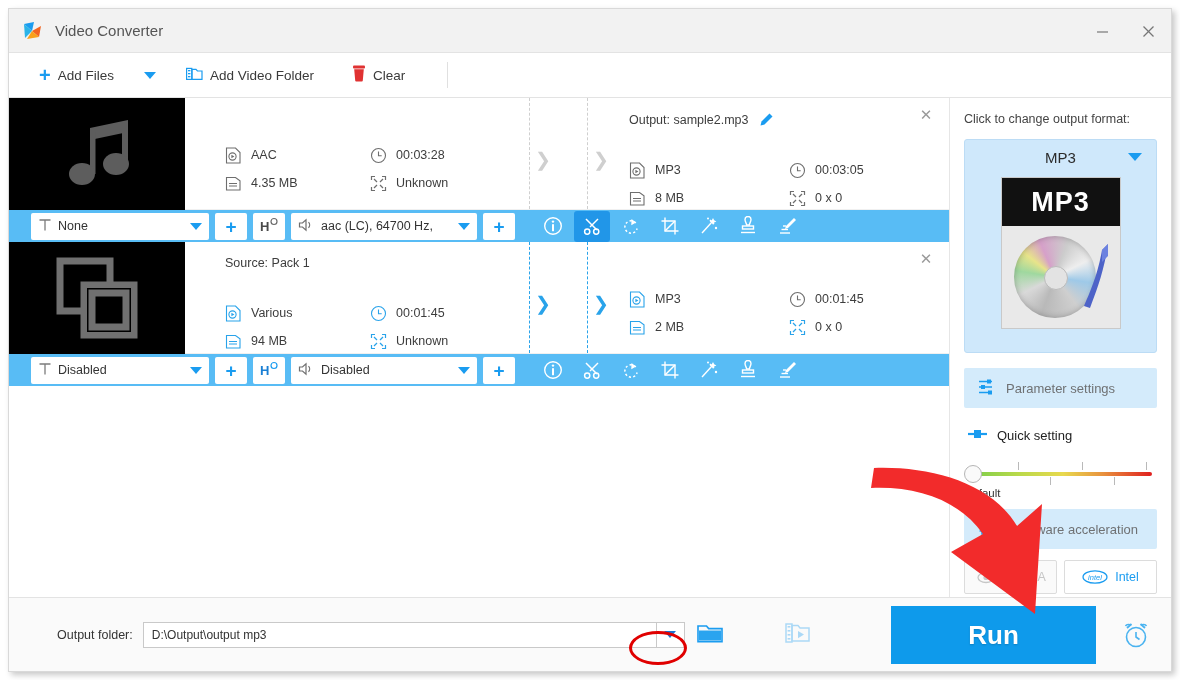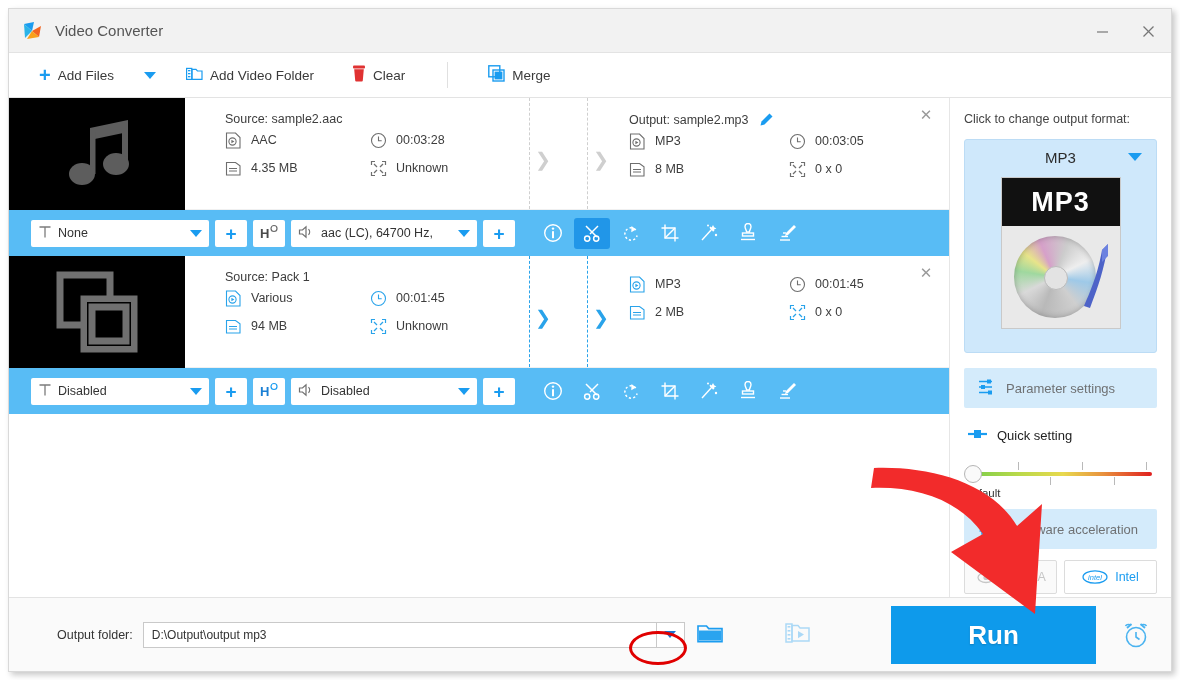--- a/index.html
+++ b/index.html
@@ -52,33 +52,33 @@
   .thumb { width: 180px; height: 112px; background: #000; display: flex; align-items: center; justify-content: center; }
   .info-pane { flex: 1; display: flex; position: relative; }
   .src-block { width: 330px; padding: 14px 0 0 40px; }
   .arrow-col { width: 100px; position: relative; }
   .dash { position: absolute; top: 0; bottom: 0; width: 0; border-left: 1px dashed #cfcfcf; }
   .dash.blue { border-left-color: #29a3ea; }
   .chev { position: absolute; top: 50px; font-size: 19px; color: #cfcfcf; font-family: "DejaVu Sans", sans-serif; }
   .chev.blue { color: #29a3ea; }
   .out-block { flex: 1; padding: 14px 0 0 14px; position: relative; }
   .row-title { font-size: 12.5px; color: #3d3d3d; display: flex; align-items: center; gap: 10px; }
-  .meta-grid { display: flex; margin-top: 0; }
+  .meta-grid { display: flex; margin-top: 29px; }
   .meta-col { width: 160px; }
   .meta-line { display: flex; align-items: center; gap: 9px; height: 28px; font-size: 12.5px; color: #3d3d3d; }
   .mi { width: 17px; height: 17px; flex: none; }
   .close-x {
     position: absolute; right: 14px; top: 8px; font-size: 15px; color: #9a9a9a;
     width: 18px; height: 18px; text-align: center; line-height: 18px;
   }
   .pencil { width: 15px; height: 15px; }
 
   
   .strip {
-    height: 46px; background: #58bcf5; display: flex; align-items: center;
+    height: 32px; background: #58bcf5; display: flex; align-items: center;
     padding-left: 22px; gap: 6px;
   }
   .sel-box {
     height: 27px; background: #fff; border-radius: 2px; display: flex; align-items: center;
     padding: 0 7px; font-size: 12.5px; color: #333; gap: 6px; position: relative;
   }
   .sel-box.sub { width: 178px; }
   .sel-box.aud { width: 186px; }
   .sel-down { width: 0; height: 0; margin-left: auto;
               border-left: 6px solid transparent; border-right: 6px solid transparent;
@@ -240,49 +240,38 @@
     <div class="tb-item" style="margin-left:14px">
       <span>
         <svg width="14" height="17" viewBox="0 0 14 17">
           <rect x="1" y="0.5" width="12" height="3" rx="1" fill="#e03232"></rect>
           <path d="M2.2 4.2 h9.6 l-1 11.4 a1 1 0 0 1 -1 1 h-5.6 a1 1 0 0 1 -1 -1 Z" fill="#e03232"></path>
         </svg>
       </span>
       <span>Clear</span>
     </div>
     <div class="tb-sep" style="margin-left:30px"></div>
-    <div class="tb-item" style="margin-left:18px">
-      <span>
-        <svg width="17" height="17" viewBox="0 0 17 17">
-          <rect x="0.8" y="0.8" width="11" height="11" fill="none" stroke="#1a9cf0" stroke-width="1.4"></rect>
-          <rect x="5" y="5" width="11" height="11" fill="none" stroke="#1a9cf0" stroke-width="1.4"></rect>
-          <rect x="6.6" y="6.6" width="7.8" height="7.8" fill="#1a9cf0"></rect>
-        </svg>
-      </span>
-      <span>Merge</span>
-    </div>
   </div>
 
   <div class="main">
 
     <div class="filelist">
 
       <div class="file-row">
         <div class="thumb">
           <svg width="86" height="72" viewBox="0 0 86 72">
             <path d="M36 10 L74 2 L74 14 L36 22 Z" fill="#5d5d5d"></path>
             <rect x="68" y="6" width="6" height="40" fill="#5d5d5d"></rect>
             <rect x="36" y="14" width="5.5" height="42" fill="#5d5d5d"></rect>
             <ellipse cx="62" cy="46" rx="13" ry="11" fill="#5d5d5d"></ellipse>
             <ellipse cx="28" cy="56" rx="13" ry="11" fill="#5d5d5d"></ellipse>
           </svg>
         </div>
         <div class="info-pane">
           <div class="src-block">
-            <div class="row-title">Source: sample2.aac</div>
             <div class="meta-grid">
               <div class="meta-col">
                 <div class="meta-line">
                   <span class="mi">
                     <svg width="17" height="17" viewBox="0 0 17 17">
                         <path d="M1.5 1 h9 l4.5 4.5 v10.5 h-13.5 Z" fill="none" stroke="#6e6e6e" stroke-width="1.1"></path>
                         <circle cx="7.5" cy="9.5" r="3.6" fill="none" stroke="#6e6e6e" stroke-width="1.1"></circle>
                         <path d="M6.4 7.8 l3 1.7 l-3 1.7 Z" fill="#6e6e6e"></path>
                       </svg>
                   </span>

